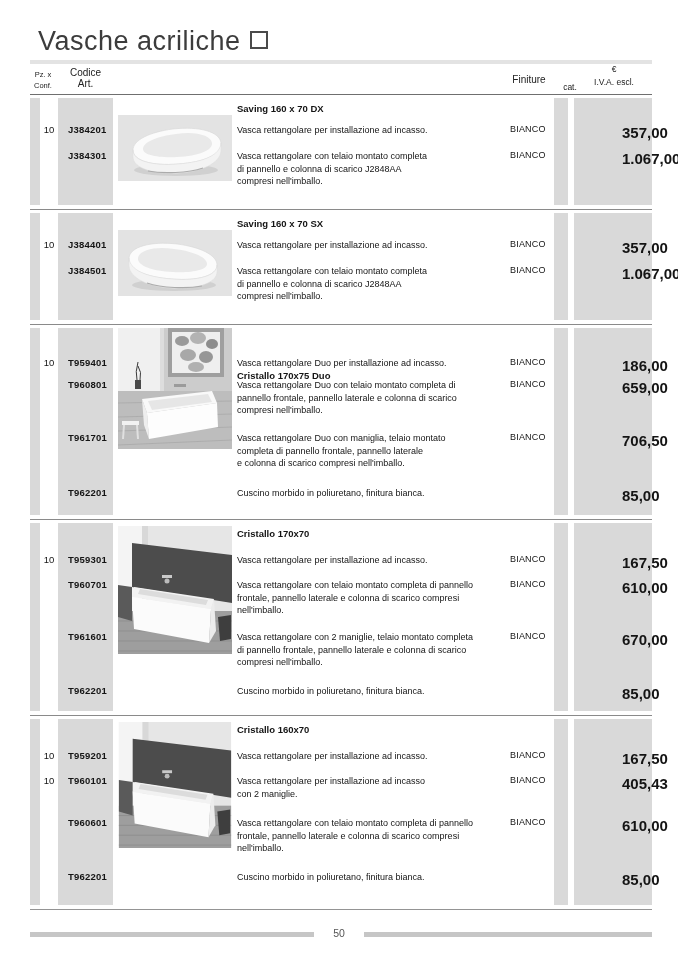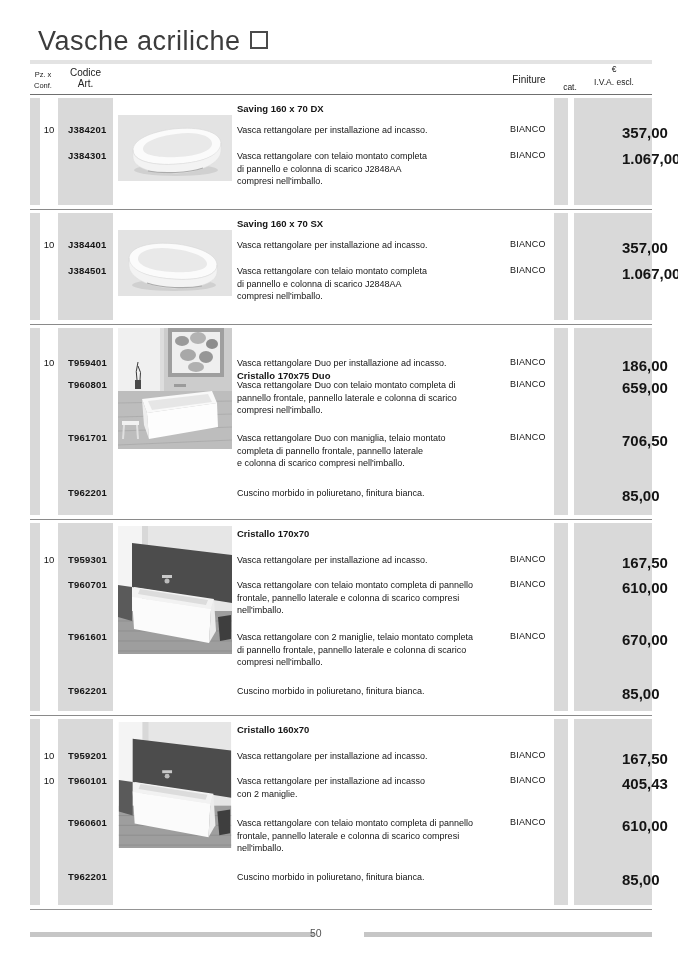--- a/index.html
+++ b/index.html
@@ -37,21 +37,21 @@
              white-space:pre-line;}
   .row .fin{position:absolute;left:480px;font-size:9px;letter-spacing:.2px;}
   .row .price{position:absolute;left:544px;width:66px;text-align:left;font-size:15px;
               font-weight:bold;margin-left:48px;}
   .photo{position:absolute;}
   .photo svg{display:block;}
 
   .footer-bar{position:absolute;height:5px;background:#c6c6c6;top:932px;}
   .footer-bar.left{left:30px;width:284px;}
   .footer-bar.right{left:364px;width:288px;}
-  .page-number{position:absolute;left:310px;top:927px;width:40px;text-align:left;
+  .page-number{position:absolute;left:319px;top:927px;width:40px;text-align:center;
                font-size:10.5px;color:#555;}
 </style>
 </head>
 <body>
 
 <div class="page">
 
   <div class="page-title"><span>Vasche acriliche</span><span class="title-square"></span></div>
   <div class="title-rule"></div>
 

